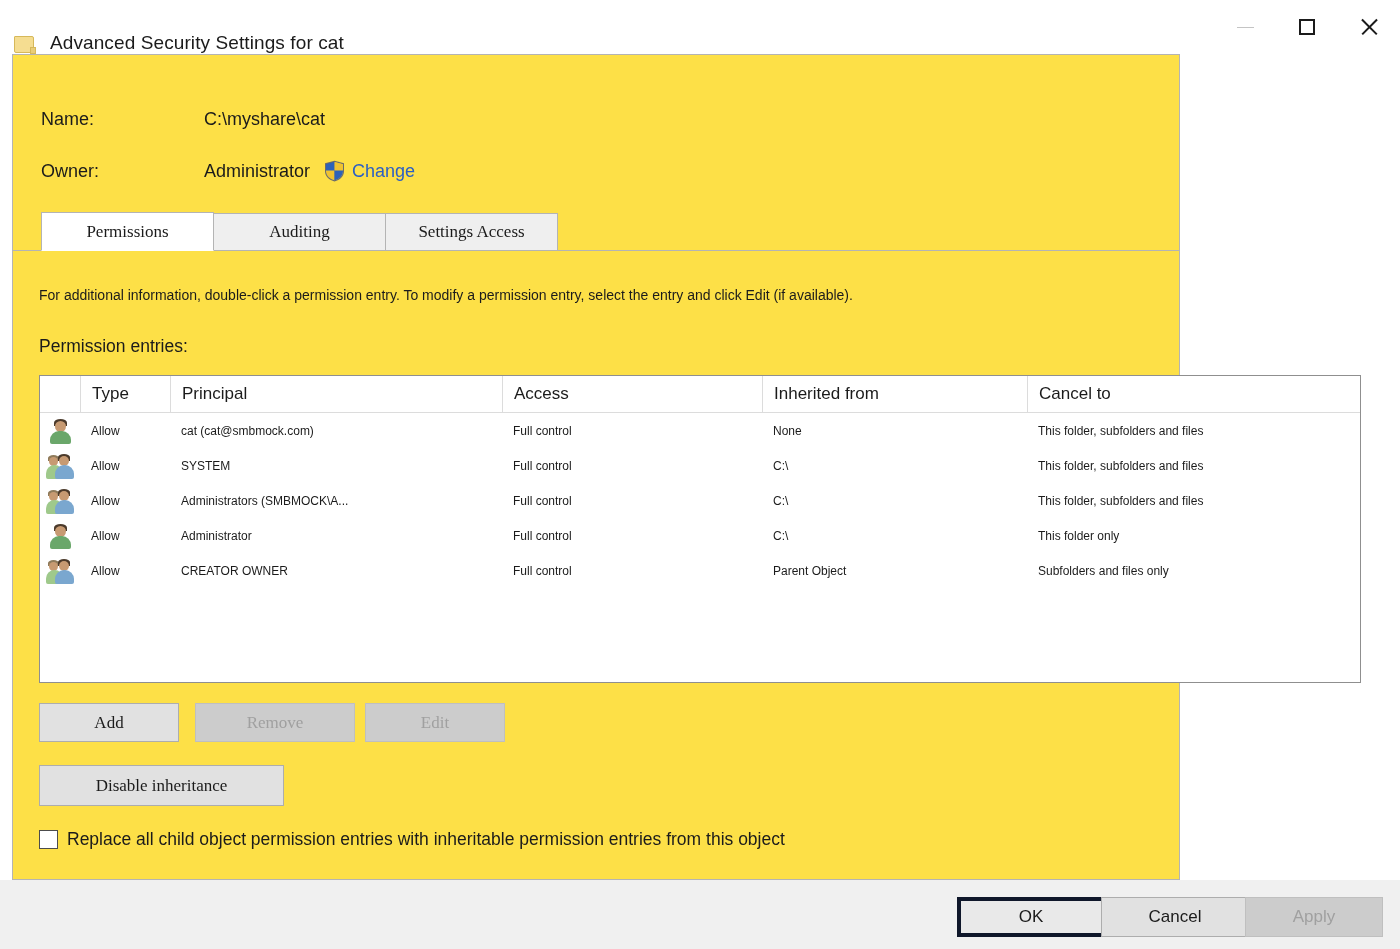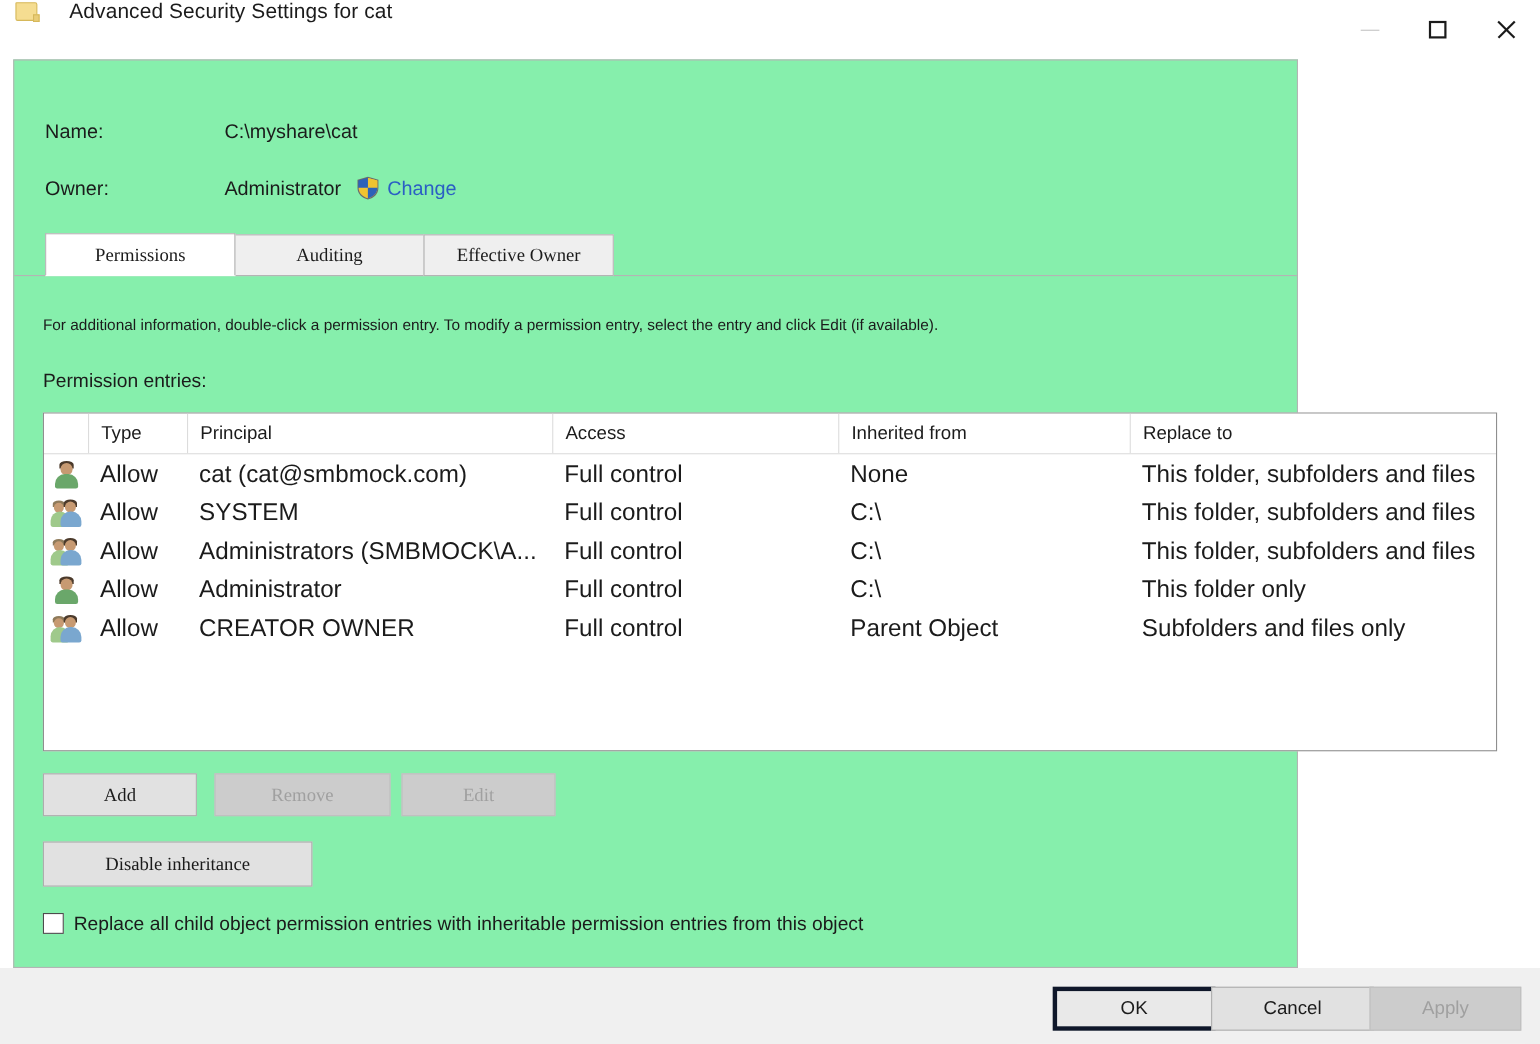--- a/index.html
+++ b/index.html
@@ -23,22 +23,21 @@
   }
 
   
   #titlebar {
     position: absolute;
     left: 0; top: 0;
     width: 1400px;
     height: 54px;
     background: #ffffff;
     display: flex;
-    align-items: flex-start;
-    gap: 13px;
+    align-items: flex-end;
   }
   #title-folder-icon {
     margin-left: 14px;
     width: 22px;
     height: 20px;
     position: relative;
     flex: none;
   }
   #title-folder-icon .f-body {
     position: absolute;
@@ -105,21 +104,21 @@
   .close-glyph::before { transform: rotate(45deg); }
   .close-glyph::after  { transform: rotate(-45deg); }
 
   
   #content-panel {
     position: absolute;
     left: 12px;
     top: 54px;
     width: 1168px;
     height: 826px;
-    background: #86efac;
+    background: #fde047;
     border: 1px solid #b4b4b4;
     box-sizing: border-box;
   }
 
   
   .field-row {
     position: absolute;
     left: 28px;
     display: flex;
     align-items: center;
@@ -242,21 +241,21 @@
     position: relative;
     height: 35px;
     cursor: default;
   }
   .cell {
     position: absolute;
     top: 0;
     height: 35px;
     display: flex;
     align-items: center;
-    font-size: 22px;
+    font-size: 12px;
     color: #1b1b1b;
     white-space: nowrap;
     overflow: hidden;
     padding-left: 11px;
     box-sizing: border-box;
   }
   .cell.icon-cell { padding-left: 0; justify-content: center; }
 
   
   .col-icon  { left: 0px;   width: 40px; }
@@ -425,34 +424,34 @@
           <path d="M10.5 10.6 H19 V11 C19 15.7 15.3 19.2 10.5 20.3 Z" fill="#2d62b8"></path>
         </svg>
       </span>
       <span id="change-link">Change</span>
     </div>
 
     <div id="tabstrip">
       <div class="tabline"></div>
       <div class="tab selected" id="tab-0">Permissions</div>
       <div class="tab" id="tab-1">Auditing</div>
-      <div class="tab" id="tab-2">Effective Owner</div>
+      <div class="tab" id="tab-2">Settings Access</div>
     </div>
 
     <div id="info-text">For additional information, double-click a permission entry. To modify a permission entry, select the entry and click Edit (if available).</div>
     <div id="entries-label">Permission entries:</div>
 
     <div id="listbox">
       <div id="list-header">
         <div class="hcell first col-icon"></div>
         <div class="hcell col-type">Type</div>
         <div class="hcell col-prin">Principal</div>
         <div class="hcell col-acc">Access</div>
         <div class="hcell col-inh">Inherited from</div>
-        <div class="hcell col-appl">Replace to</div>
+        <div class="hcell col-appl">Cancel to</div>
       </div>
 
       <div class="row">
         <div class="cell icon-cell col-icon">
           <span class="person single">
             <span class="p-hair u-hair"></span>
             <span class="p-head u-head"></span>
             <span class="p-body u-body"></span>
           </span>
         </div>

